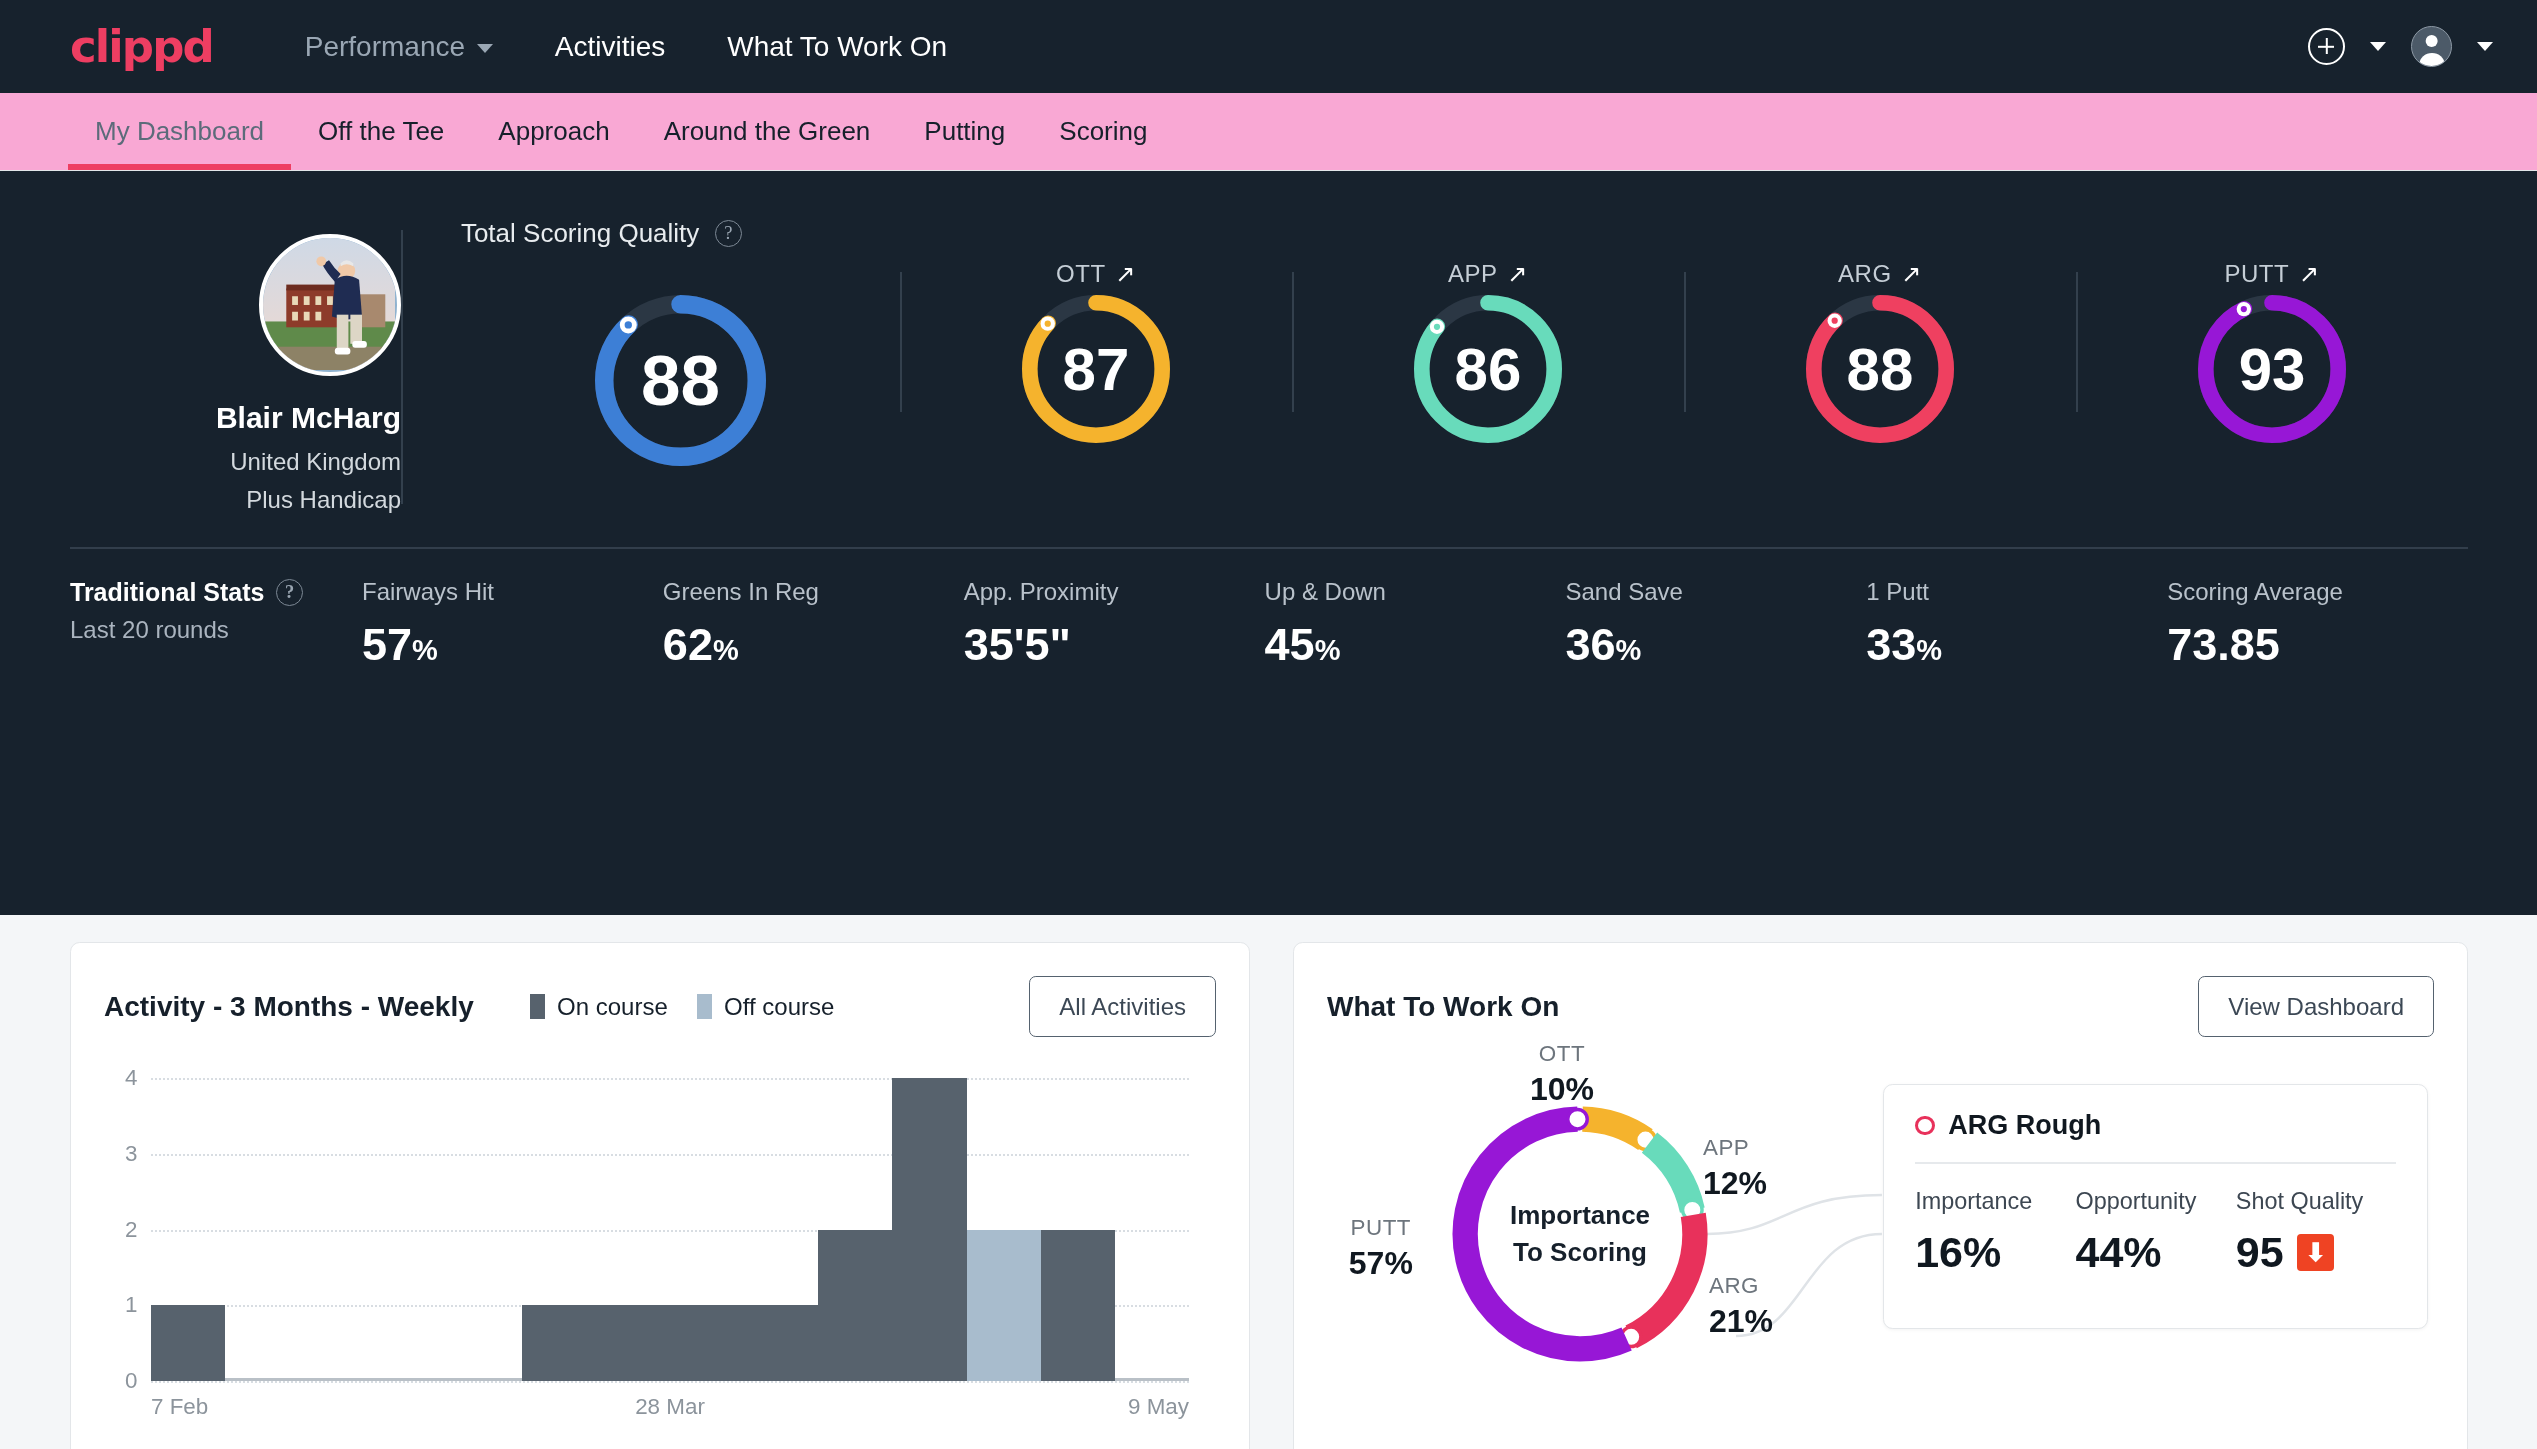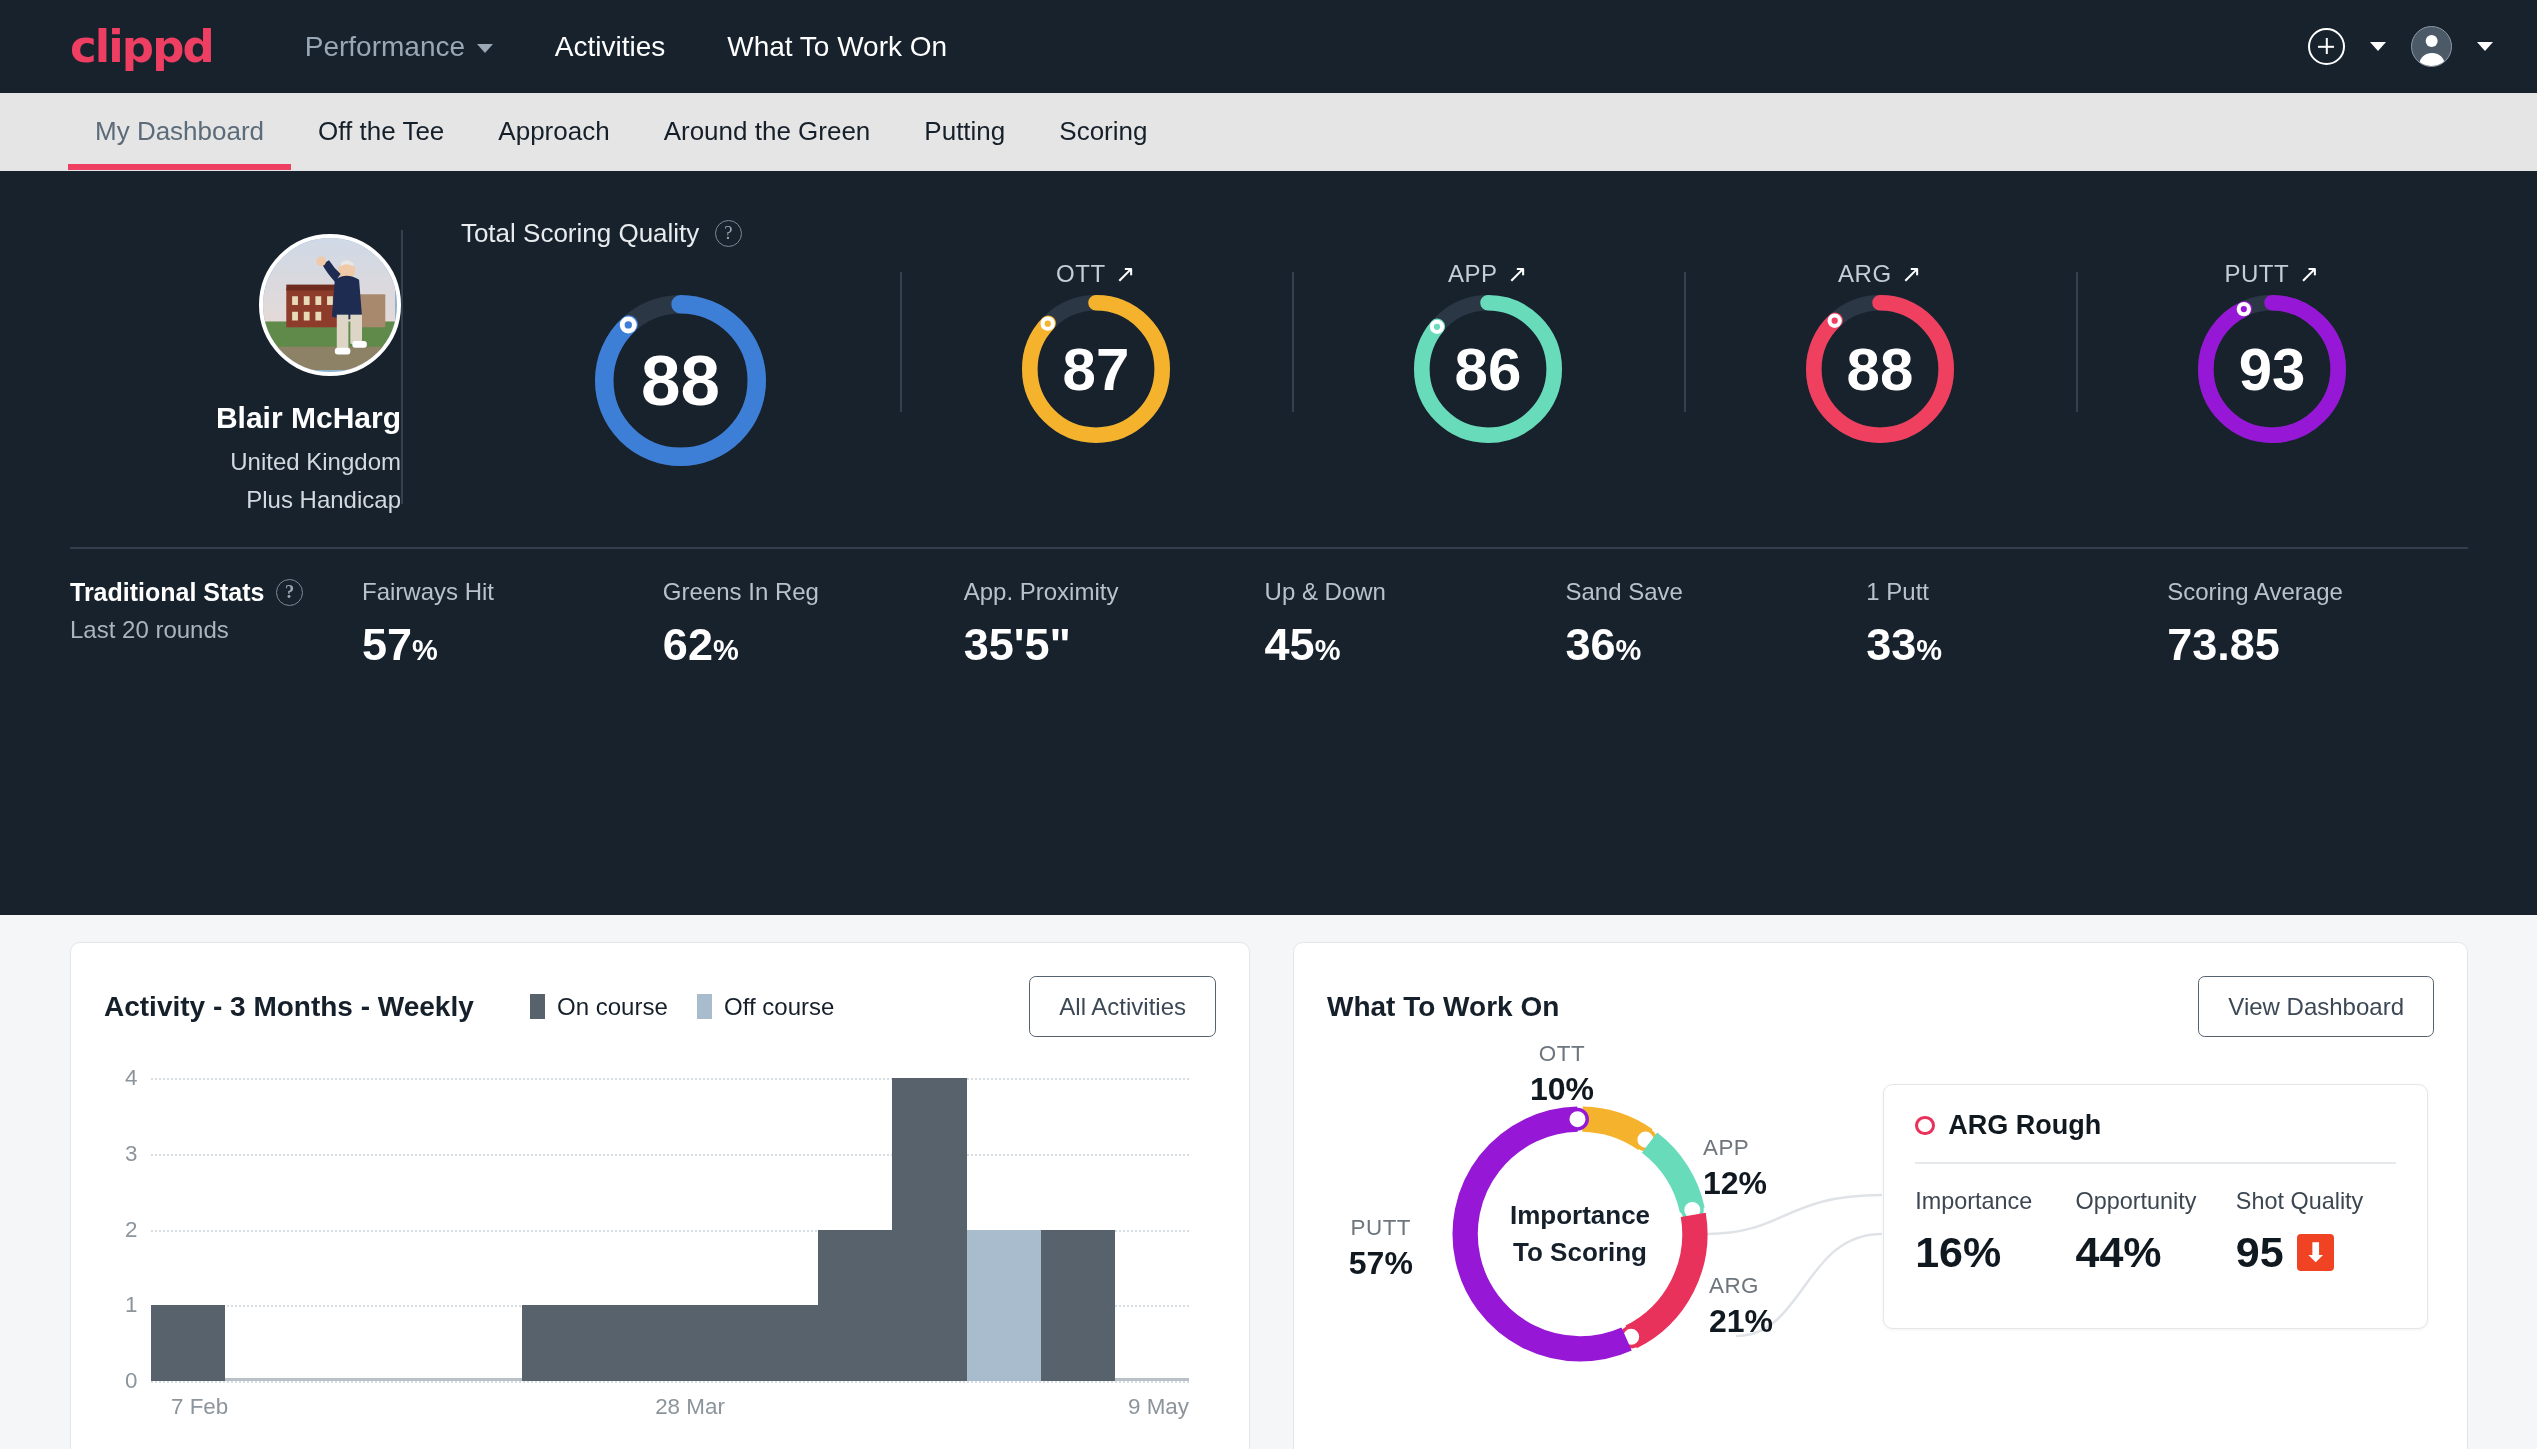--- a/index.html
+++ b/index.html
@@ -65,21 +65,21 @@
     width: 25px; height: 21.4px; border-radius: 50%; background:#fff;
     transform: translateX(-50%);
   }
   .tiny-chev { display:inline-block; width:0;height:0;
     border-left: 8.8px solid transparent; border-right:8.8px solid transparent;
     border-top: 9.7px solid #ffffff; }
 
   
   .subtabs {
     height: 78px;
-    background: #e5e5e5;
+    background: #f9a8d4;
     display: flex;
     align-items: stretch;
     padding-left: 68px;
     border-bottom: 1.9px solid #e3e6e9;
   }
   .tab {
     display: flex; align-items: center;
     padding: 0 27px;
     font-size: 26px;
     color: #16202b;
@@ -204,21 +204,21 @@
   }
   .gridline { position:absolute; left:0; right:0; height:0;
     border-top: 2.9px dotted #d8dde2; }
   .axis-base { position:absolute; left:0; right:0; bottom:0; height:2.9px; background:#b9c0c7; }
   .ytick { position:absolute; right: calc(100% + 13.6px); transform: translateY(-50%);
     font-size: 22.4px; color:#8c949c; }
   .bars { position:absolute; inset:0; display:flex; align-items:flex-end; }
   .bar-slot { flex:1; height: 100%; display:flex; align-items:flex-end; justify-content:center; }
   .bar { width: 100%; }
   .xlabels { position:absolute; left: 47px; right: 27px; bottom: 13.6px; height: 29px; }
-  .xlab { position:absolute; font-size: 22.4px; color:#8c949c;margin-left:20px; }
+  .xlab { position:absolute; font-size: 22.4px; color:#8c949c; }
 
   
   .wtwo-body { position: relative; height: 380px; margin-top: 11.7px; }
   .wtwo-donut { position:absolute; left: 107px; top: 39px; width: 292px; height: 292px; }
   .wtwo-center {
     position:absolute; inset:0; display:flex; flex-direction:column;
     align-items:center; justify-content:center; gap: 5.8px;
   }
   .wtwo-center div { font-size: 26px; font-weight: bold; color:#16202b; }
   .dlabel { position:absolute; text-align:center; }

